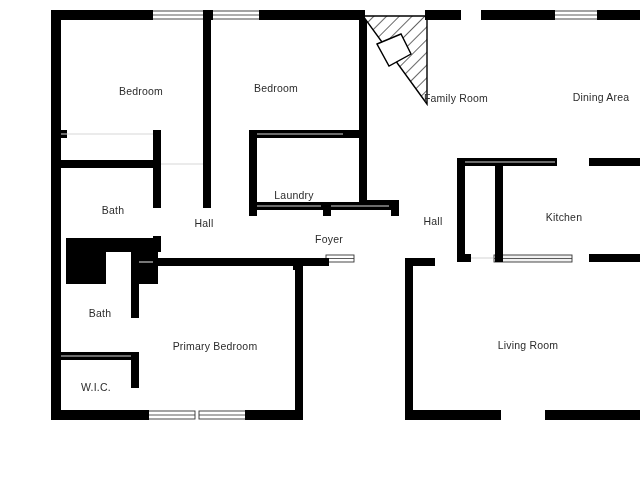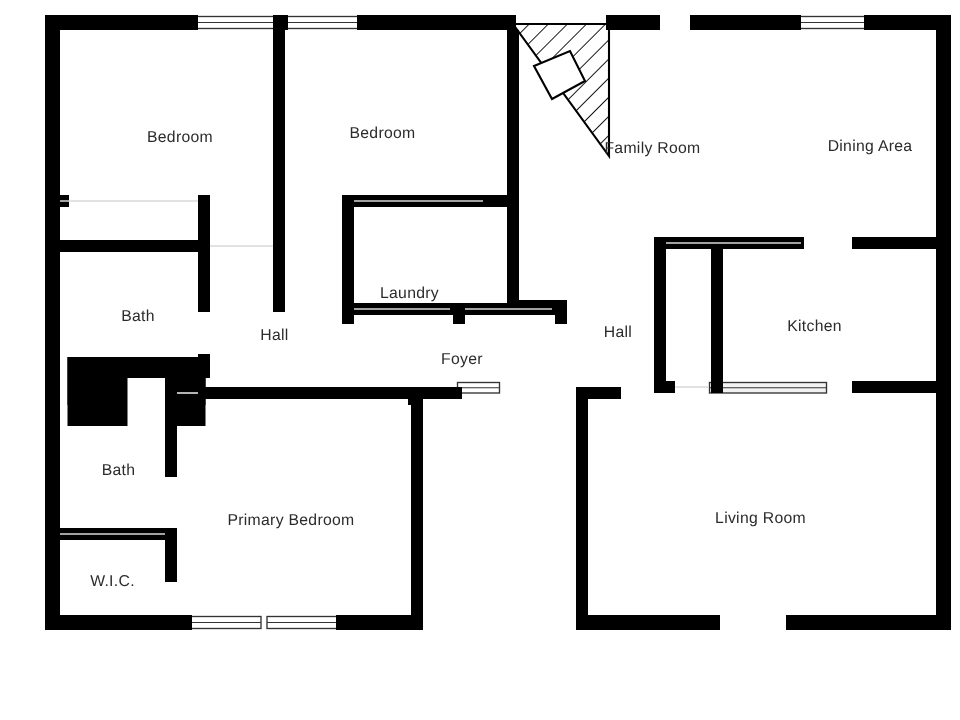--- a/index.html
+++ b/index.html
@@ -16,24 +16,25 @@
     overflow: hidden;
   }
   #floorplan-page {
     position: relative;
     width: 640px;
     height: 480px;
     background: #ffffff;
   }
   #plan-svg-wrap {
     position: absolute;
-    left: 12px;
+    left: 0;
     top: 0;
     width: 596px;
     height: 440px;
+    padding-left: 33px;
   }
   svg.plan {
     display: block;
     width: 640px;
     height: 440px;
   }
   .room-label {
     font-family: "Liberation Sans", sans-serif;
     font-size: 10.5px;
     fill: #2b2b2b;

